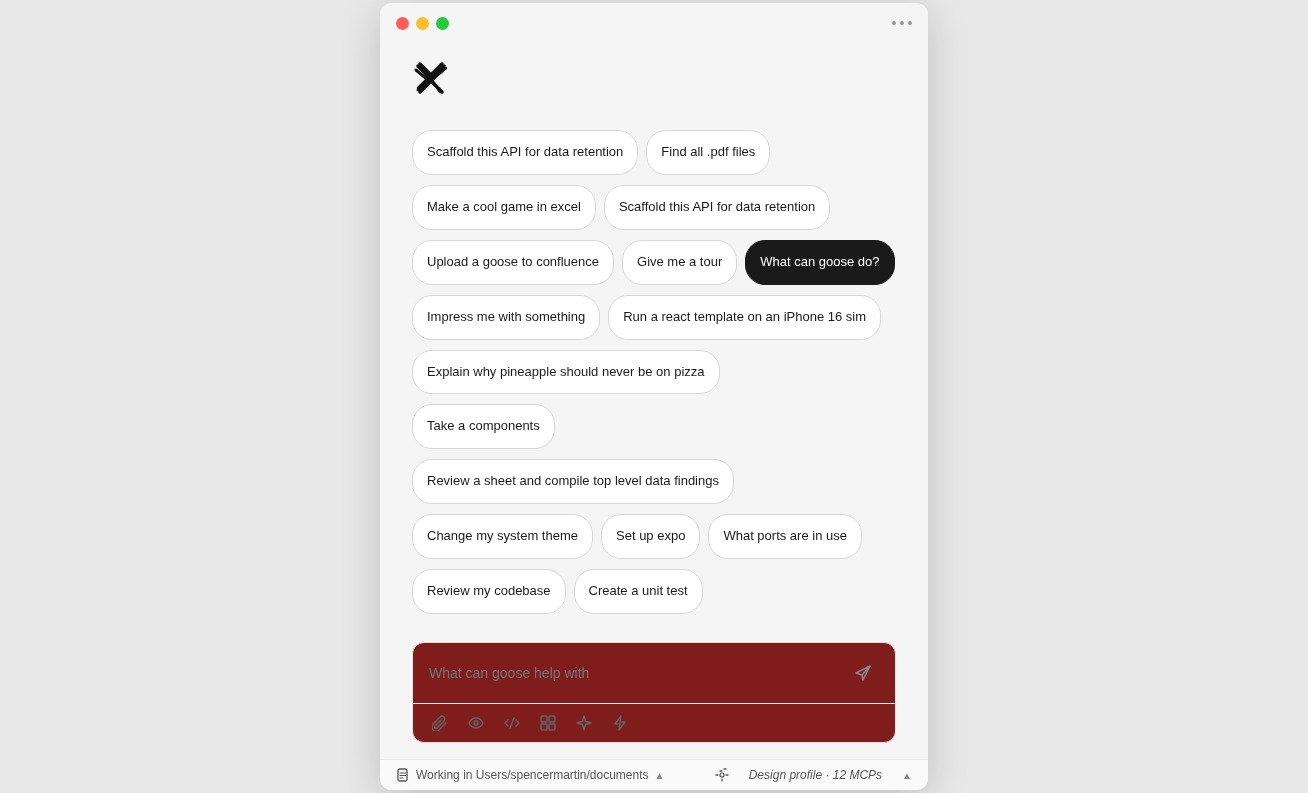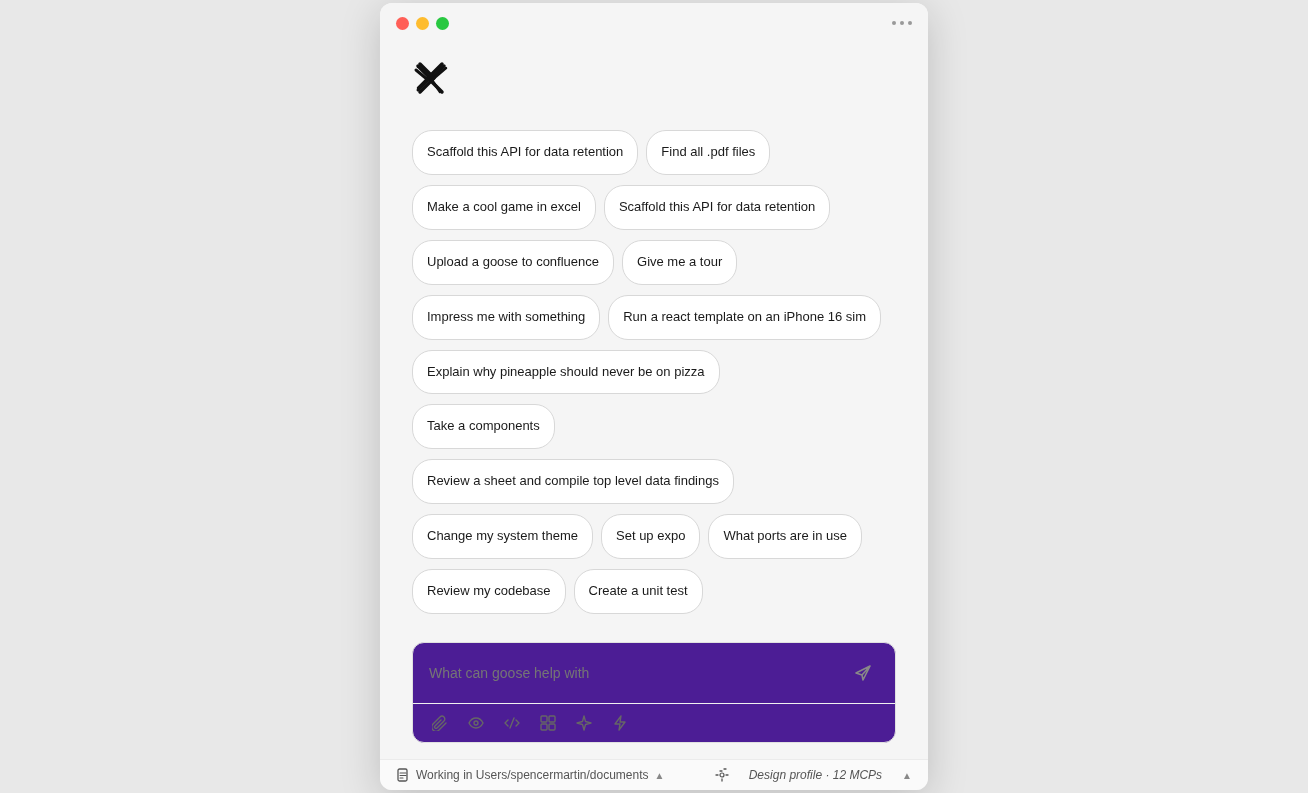--- a/index.html
+++ b/index.html
@@ -90,21 +90,21 @@
       white-space: nowrap;
       line-height: 1.3;
     }
     .chip-dark {
       background: #1a1a1a;
       color: #fff;
       border-color: #1a1a1a;
     }
     .input-area {
       margin-top: 8px;
-      background: #4c1d95;
+      background: #7f1d1d;
       border-radius: 12px;
       border: 1.5px solid #e0e0e0;
       overflow: hidden;
     }
     .input-row {
       display: flex;
       align-items: center;
       padding: 14px 16px;
       gap: 8px;
     }
@@ -210,20 +210,21 @@
           <div class="chip">Scaffold this API for data retention</div>
           <div class="chip">Find all .pdf files</div>
         </div>
         <div class="chips-row">
           <div class="chip">Make a cool game in excel</div>
           <div class="chip">Scaffold this API for data retention</div>
         </div>
         <div class="chips-row">
           <div class="chip">Upload a goose to confluence</div>
           <div class="chip">Give me a tour</div>
+          <div class="chip chip-dark">What can goose do?</div>
         </div>
         <div class="chips-row">
           <div class="chip">Impress me with something</div>
           <div class="chip">Run a react template on an iPhone 16 sim</div>
         </div>
         <div class="chips-row">
           <div class="chip">Explain why pineapple should never be on pizza</div>
         </div>
         <div class="chips-row">
           <div class="chip">Take a components</div>

